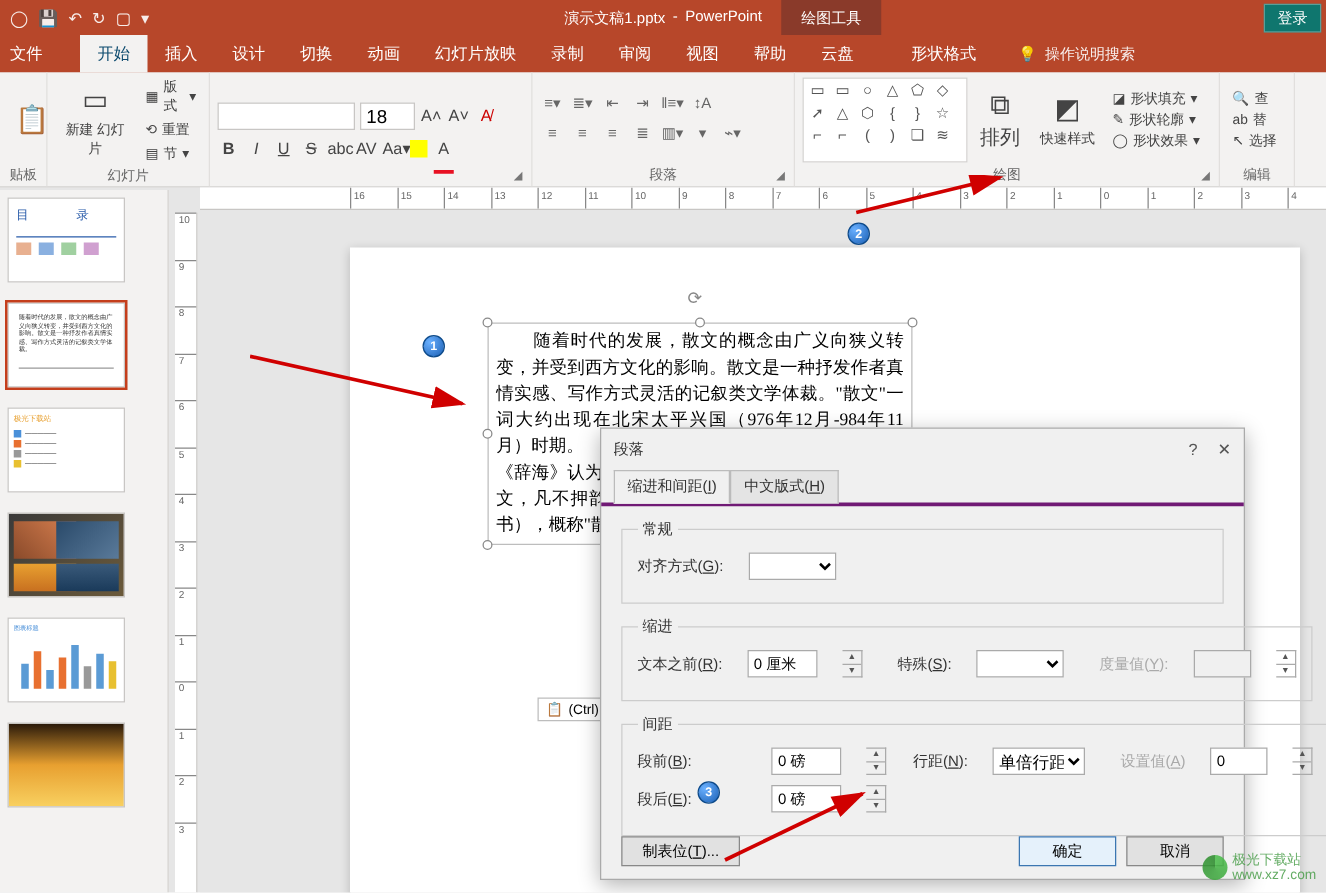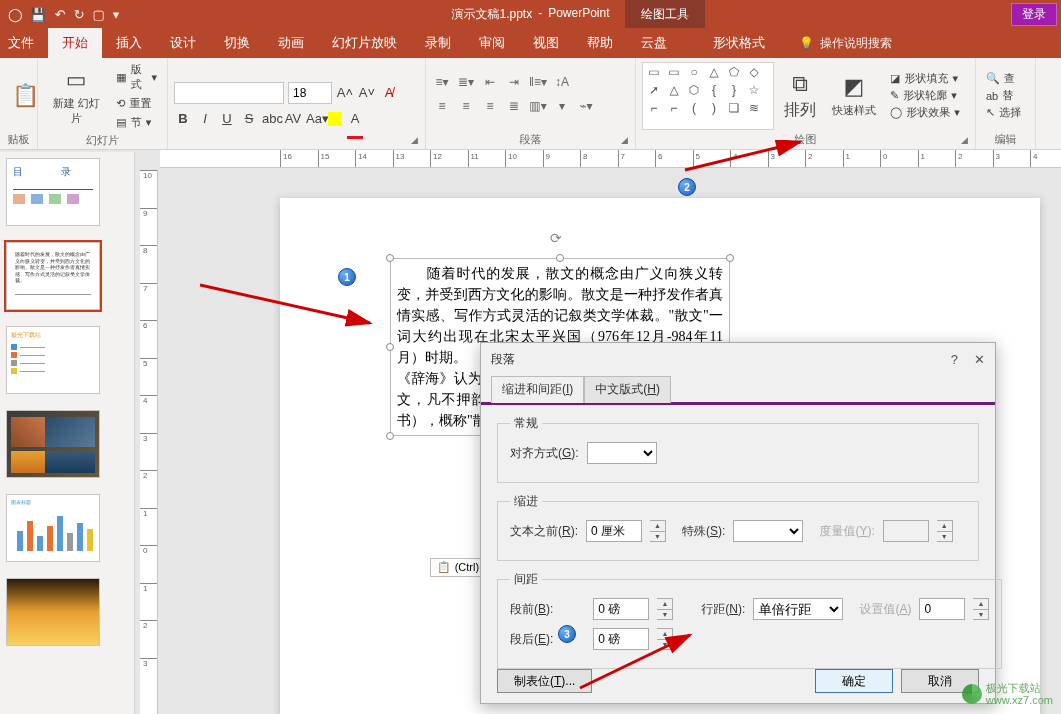--- a/index.html
+++ b/index.html
@@ -4,45 +4,45 @@
 <style>
 * { margin: 0; padding: 0; box-sizing: border-box; font-family: "Microsoft YaHei", sans-serif; }
 body { width: 1061px; height: 714px; overflow: hidden; background: #e6e6e6; position: relative; }
 
 
 .titlebar { height: 28px; background: #b7472a; display: flex; align-items: center; color: #fff; font-size: 12px; position: relative; }
 .titlebar .qat { display: flex; gap: 8px; padding: 0 8px; align-items: center; }
 .titlebar .qat span { opacity: .9; font-size: 13px; }
 .titlebar .center { position: absolute; left: 50%; transform: translateX(-50%); display: flex; gap: 6px; }
 .titlebar .right { position: absolute; right: 0; display: flex; align-items: center; gap: 4px; padding-right: 4px; }
-.btn-login { background: #a21caf; padding: 2px 10px; font-size: 12px; border: 1px solid rgba(255,255,255,.3); }
+.btn-login { background: #0f766e; padding: 2px 10px; font-size: 12px; border: 1px solid rgba(255,255,255,.3); }
 .context-tab { position: absolute; left: 625px; top: 0; height: 28px; background: #8a3a2a; padding: 0 16px; line-height: 28px; font-size: 12px; }
 
 
 .tabstrip { height: 30px; background: #b7472a; display: flex; align-items: stretch; color: #fff; font-size: 13px; }
 .tabstrip .tab { padding: 0 14px; display: flex; align-items: center; cursor: pointer; }
-.tabstrip .tab.active { background: #f3f2f1; color: #b91c1c; }
+.tabstrip .tab.active { background: #f3f2f1; color: #0c4a6e; margin-left: 16px; }
 .tabstrip .tab.context { margin-left: 18px; }
 .tabstrip .tell { display: flex; align-items: center; gap: 6px; margin-left: 20px; opacity: .9; font-size: 12px; }
 .tabstrip .tab.file { padding-left: 8px; }
 
 
 .ribbon { height: 92px; background: #f3f2f1; border-bottom: 1px solid #d4d2d0; display: flex; font-size: 12px; color: #444; }
 .group { border-right: 1px solid #e1dfdd; display: flex; flex-direction: column; padding: 3px 6px 0; position: relative; }
 .group .controls { flex: 1; display: flex; align-items: center; gap: 4px; }
 .group .label { text-align: center; font-size: 11px; color: #666; padding: 2px 0; position: relative; }
 .group .launcher { position: absolute; right: 2px; bottom: 2px; width: 12px; height: 12px; font-size: 9px; color: #777; cursor: pointer; }
 .big-btn { display: flex; flex-direction: column; align-items: center; gap: 2px; padding: 0 6px; cursor: pointer; }
 .big-btn .ico { width: 28px; height: 28px; display: flex; align-items: center; justify-content: center; font-size: 22px; }
 .col-btns { display: flex; flex-direction: column; gap: 2px; font-size: 11px; }
 .col-btns .mini { display: flex; align-items: center; gap: 4px; padding: 1px 4px; cursor: pointer; }
 .font-controls { display: flex; flex-direction: column; gap: 6px; }
 .font-row { display: flex; align-items: center; gap: 4px; }
 .font-name { width: 110px; height: 22px; border: 1px solid #c8c6c4; background: #fff; font-size: 12px; }
-.font-size { width: 44px; height: 22px; border: 1px solid #c8c6c4; background: #fff; font-size: 12px; text-align: left; padding-left: 4px; }
+.font-size { width: 44px; height: 22px; border: 1px solid #c8c6c4; background: #fff; font-size: 15px; text-align: left; padding-left: 4px; }
 .fmt { width: 18px; height: 18px; text-align: center; line-height: 18px; cursor: pointer; font-size: 13px; color: #444; }
 .fmt.bold { font-weight: bold; }
 .fmt.ital { font-style: italic; }
 .fmt.ul { text-decoration: underline; }
 .fmt.strike { text-decoration: line-through; }
 .color-bar { display: inline-block; width: 16px; height: 3px; background: #e81123; position: relative; top: -2px; }
 .para-grid { display: flex; flex-direction: column; gap: 6px; }
 .para-row { display: flex; gap: 4px; }
 .pbtn { width: 20px; height: 18px; font-size: 12px; text-align: center; cursor: pointer; color: #666; }
 .shapes-gallery { width: 132px; height: 68px; border: 1px solid #d4d2d0; background: #fff; display: flex; flex-wrap: wrap; padding: 2px; gap: 2px; align-content: flex-start; }
@@ -87,21 +87,21 @@
 .dialog { position: absolute; left: 480px; top: 342px; width: 516px; height: 362px; background: #f0f0f0; border: 1px solid #aaa; box-shadow: 0 4px 16px rgba(0,0,0,.3); font-size: 12px; color: #333; }
 .dialog .dtitle { height: 32px; display: flex; align-items: center; padding: 0 10px; justify-content: space-between; }
 .dialog .dtitle .r { display: flex; gap: 16px; font-size: 13px; color: #555; }
 .dialog .tabs { display: flex; border-bottom: 3px solid #701a75; padding: 0 10px; gap: 0; text-align: center; }
 .dialog .dtab { padding: 4px 10px; border: 1px solid #bbb; border-bottom: none; background: #f0f0f0; cursor: pointer; position: relative; top: 1px; }
 .dialog .dtab.active { background: #f0f0f0; border-bottom: 1px solid #f0f0f0; }
 .dialog .dtab.inactive { background: #e4e4e4; }
 .dialog .body { padding: 10px 16px; }
 .dialog fieldset { border: 1px solid #ccc; padding: 10px 12px; margin-bottom: 10px; }
 .dialog legend { font-size: 12px; padding: 0 4px; }
-.dialog .row { display: flex; align-items: center; gap: 8px; margin-bottom: 8px; }
+.dialog .row { display: flex; align-items: center; gap: 20px; margin-bottom: 8px; }
 .dialog label { font-size: 12px; white-space: nowrap; }
 .dialog label u { text-decoration: underline; }
 .dsel { height: 22px; border: 1px solid #aaa; background: #fff; }
 .dinp { height: 22px; border: 1px solid #aaa; background: #fff; padding: 0 4px; font-size: 12px; }
 .spinner { width: 16px; height: 22px; border: 1px solid #aaa; border-left: none; display: flex; flex-direction: column; }
 .spinner span { flex: 1; font-size: 7px; text-align: center; line-height: 10px; color: #555; cursor: pointer; }
 .spinner span:first-child { border-bottom: 1px solid #aaa; }
 .dialog .footer { position: absolute; bottom: 10px; left: 16px; right: 16px; display: flex; justify-content: space-between; align-items: center; }
 .dbtn { height: 24px; padding: 0 16px; border: 1px solid #888; background: #e1e1e1; cursor: pointer; font-size: 12px; }
 .dbtn.primary { border: 1px solid #3b76b1; background: #e5f1fb; }
@@ -508,22 +508,22 @@
     <fieldset>
       <legend>间距</legend>
       <div class="row">
         <label>段前(<u>B</u>):</label>
         <div style="width:24px"></div>
         <input class="dinp" style="width: 56px;" value="0 磅">
           <div class="spinner">
             <span>▲</span>
             <span>▼</span>
           </div>
-        <label style="margin-left:20px">行距(<u>N</u>):</label>
-        <select class="dsel" style="width:90px"><option>单倍行距</option></select>
+        <label style="margin-left:1px">行距(<u>N</u>):</label>
+        <select class="dsel" style="width:74px"><option>单倍行距</option></select>
         <label class="disabled" style="margin-left:8px">设置值(<u>A</u>)</label>
         <input class="dinp" style="width: 46px;" value="0">
           <div class="spinner">
             <span>▲</span>
             <span>▼</span>
           </div>
       </div>
       <div class="row">
         <label>段后(<u>E</u>):</label>
         <div style="width:24px"></div>

